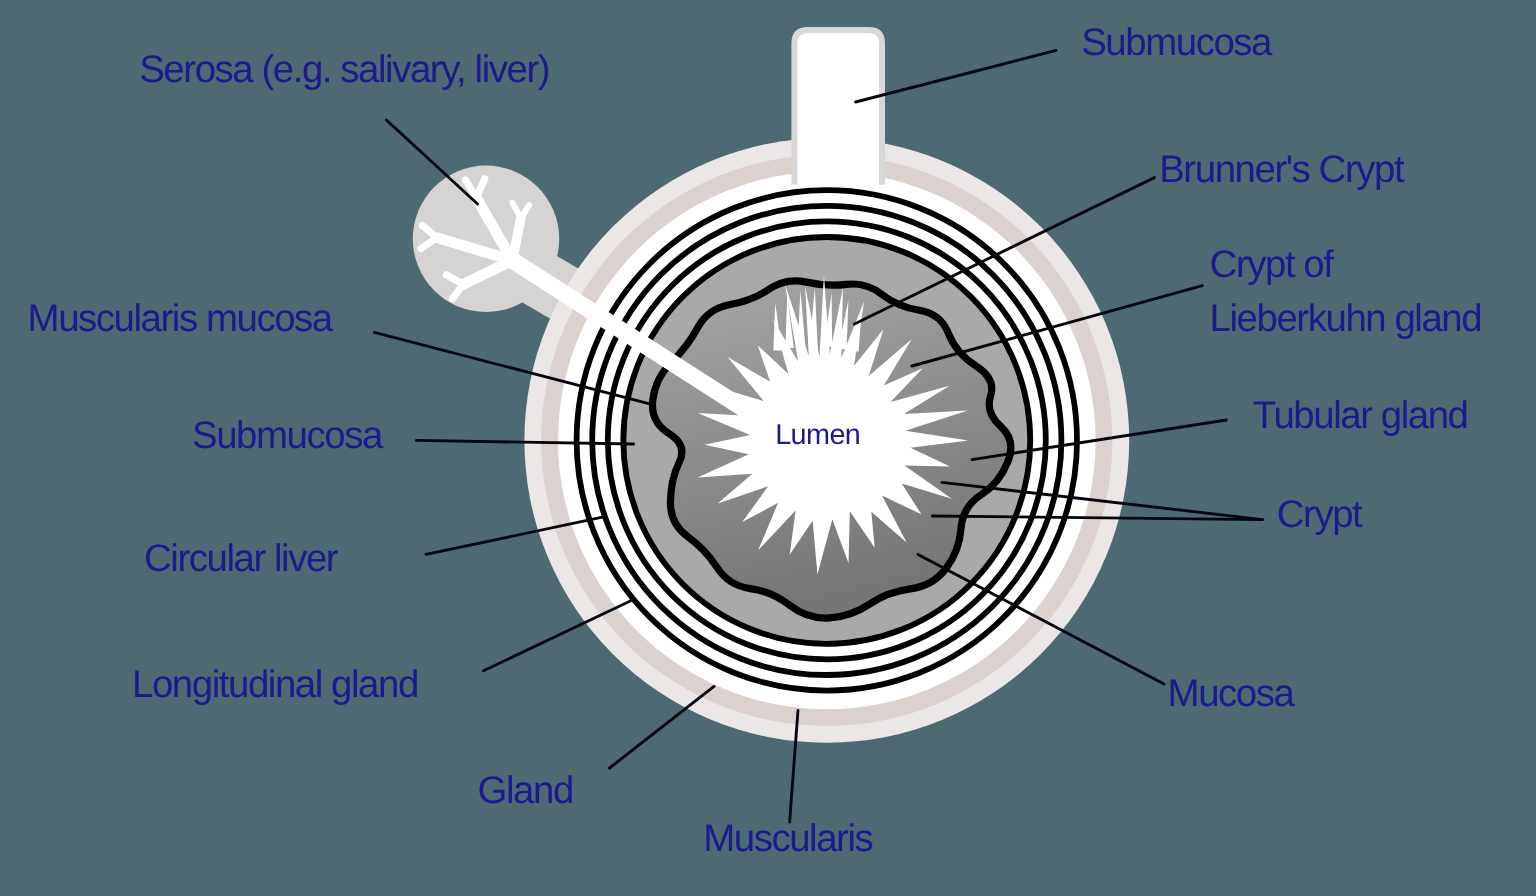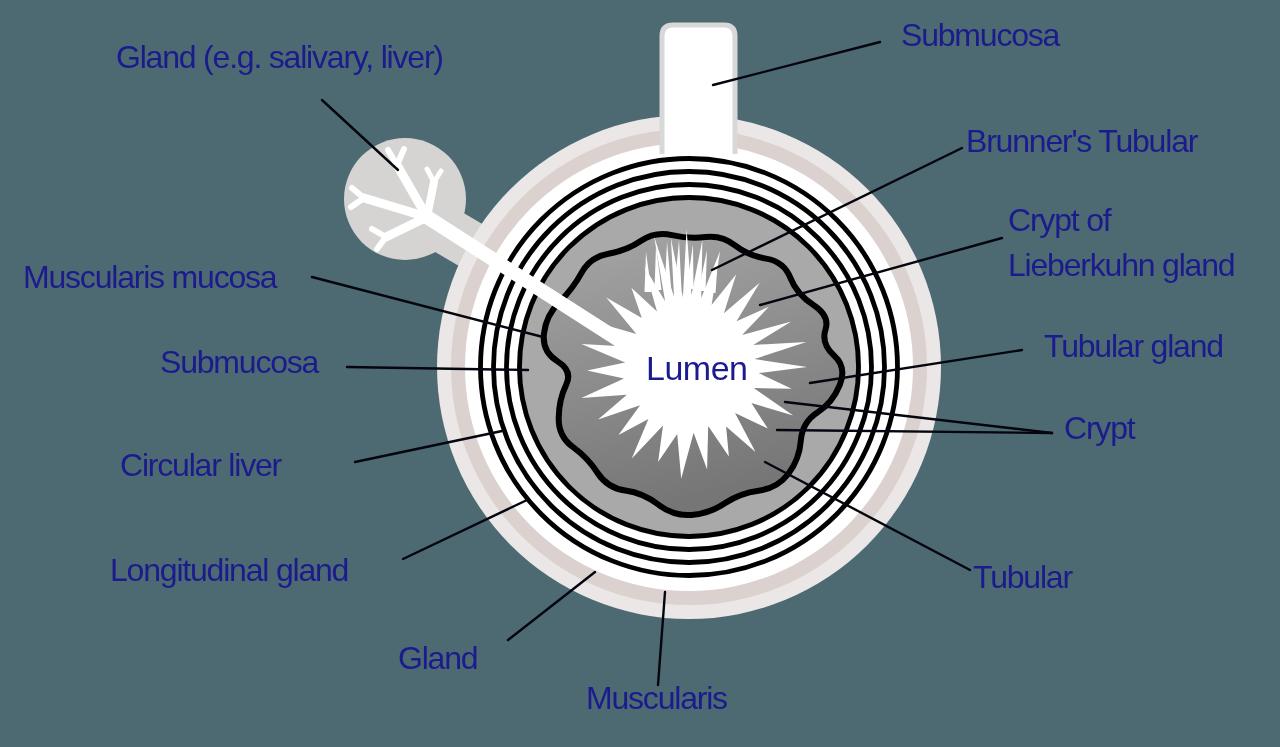--- a/index.html
+++ b/index.html
@@ -11,21 +11,21 @@
   #diagram{position:absolute;left:0;top:0;}
   .lbl{
     position:absolute;
     color:#1b1b8e;
     font-size:32px;
     line-height:1.0;
     letter-spacing:-1.2px;
     white-space:pre-line;
     font-weight:400;
   }
-  .lbl.big{font-size:34px;letter-spacing:-0.5px;}
+  .lbl.big{font-size:24px;letter-spacing:-0.5px;}
   .lbl.twoline{line-height:1.42;}
 </style>
 </head>
 <body>
 
 <svg id="diagram" width="1280" height="747" viewBox="0 0 1280 747">
   <defs>
     <linearGradient id="mucosaGrad" x1="0" y1="0" x2="0.25" y2="1">
       <stop offset="0" stop-color="#a6a6a6"></stop>
       <stop offset="1" stop-color="#767676"></stop>
@@ -88,27 +88,27 @@
       <line x1="970" y1="570" x2="765" y2="462" stroke="#05050f" stroke-width="2.4" stroke-linecap="round"></line>
       <line x1="312" y1="277" x2="543" y2="337" stroke="#05050f" stroke-width="2.4" stroke-linecap="round"></line>
       <line x1="347" y1="367" x2="528" y2="370" stroke="#05050f" stroke-width="2.4" stroke-linecap="round"></line>
       <line x1="355" y1="462" x2="502" y2="431" stroke="#05050f" stroke-width="2.4" stroke-linecap="round"></line>
       <line x1="403" y1="559" x2="527" y2="500" stroke="#05050f" stroke-width="2.4" stroke-linecap="round"></line>
       <line x1="508" y1="640" x2="595" y2="572" stroke="#05050f" stroke-width="2.4" stroke-linecap="round"></line>
       <line x1="658" y1="685" x2="665" y2="592" stroke="#05050f" stroke-width="2.4" stroke-linecap="round"></line>
     </g>
 </svg>
 
-<div class="lbl" style="left:116px;top:41px">Gland (e.g. salivary, liver)</div>
+<div class="lbl" style="left:116px;top:41px">Serosa (e.g. salivary, liver)</div>
 <div class="lbl" style="left:901px;top:19px">Submucosa</div>
-<div class="lbl" style="left:966px;top:125px">Brunner's Tubular</div>
+<div class="lbl" style="left:966px;top:125px">Brunner's Crypt</div>
 <div class="lbl twoline" style="left:1008px;top:198px">Crypt of
 Lieberkuhn gland</div>
 <div class="lbl" style="left:1044px;top:330px">Tubular gland</div>
 <div class="lbl" style="left:1064px;top:412px">Crypt</div>
-<div class="lbl" style="left:973px;top:561px">Tubular</div>
-<div class="lbl" style="left:23px;top:261px">Muscularis mucosa</div>
+<div class="lbl" style="left:973px;top:561px">Mucosa</div>
+<div class="lbl" style="left:23px;top:249px">Muscularis mucosa</div>
 <div class="lbl" style="left:160px;top:346px">Submucosa</div>
 <div class="lbl" style="left:120px;top:449px">Circular liver</div>
 <div class="lbl" style="left:110px;top:554px">Longitudinal gland</div>
 <div class="lbl" style="left:398px;top:642px">Gland</div>
 <div class="lbl" style="left:586px;top:682px">Muscularis</div>
 <div class="lbl big" style="left:646px;top:351px">Lumen</div>
 
 </body></html>

